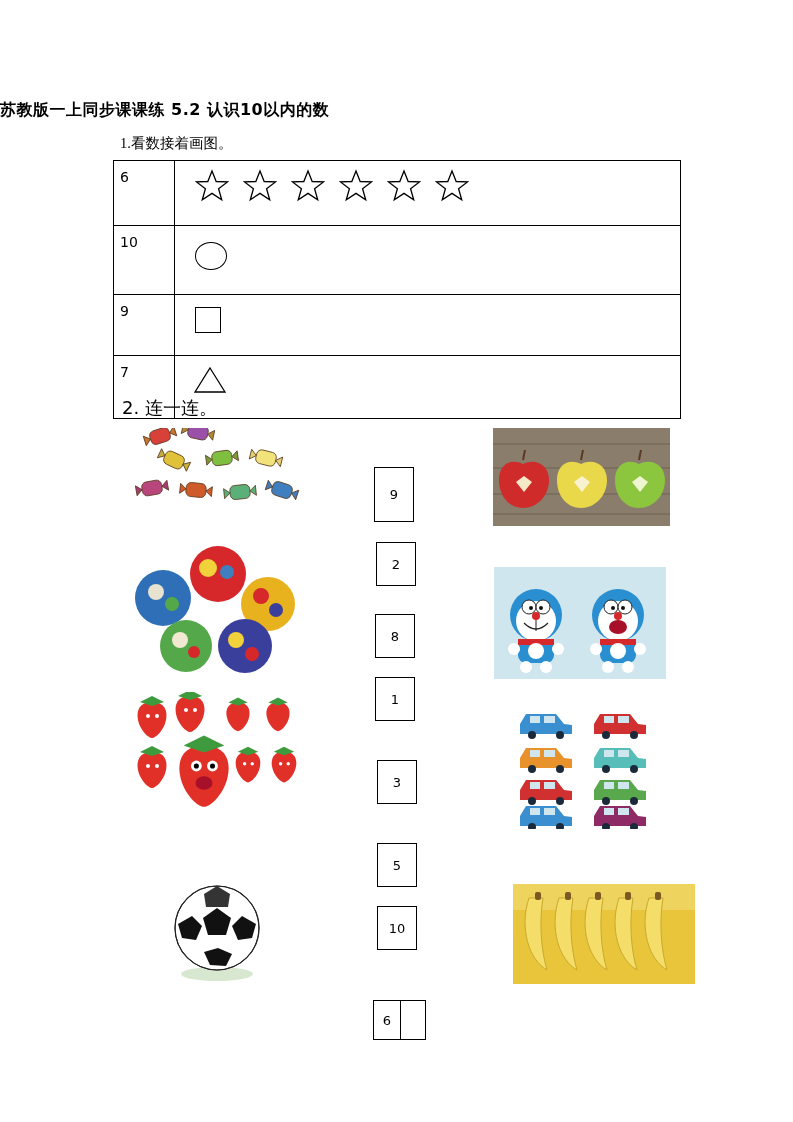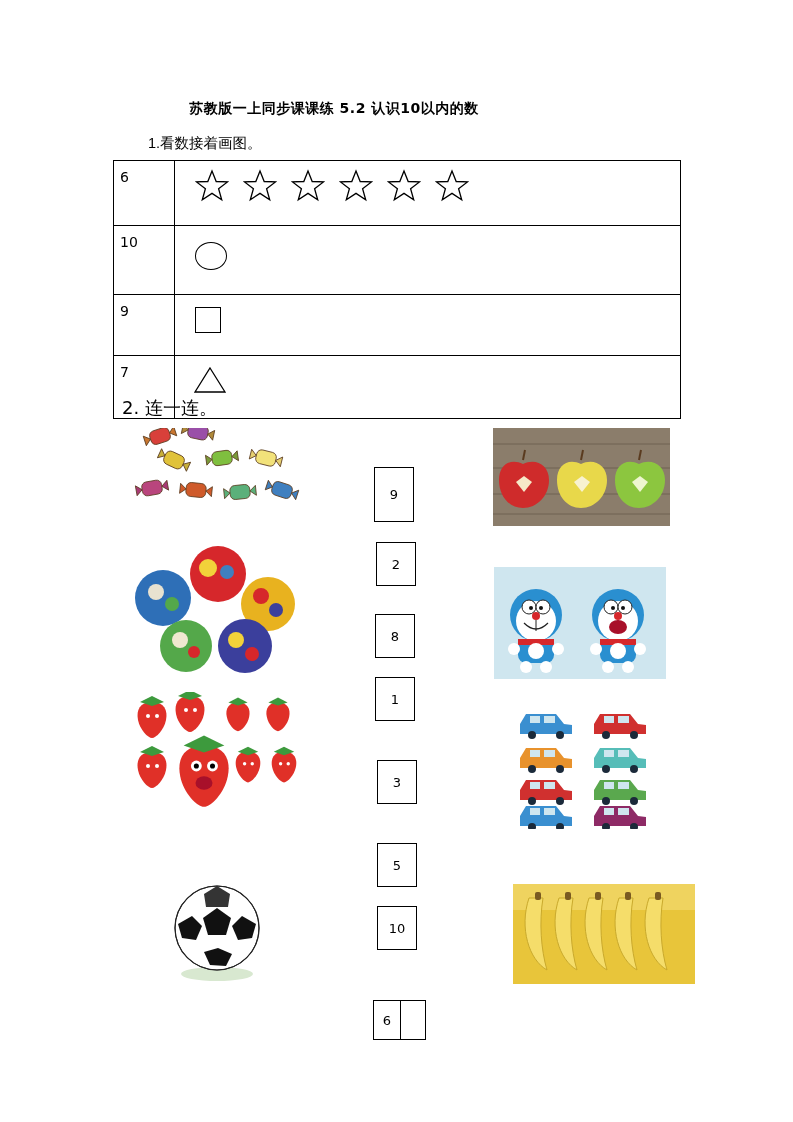--- a/index.html
+++ b/index.html
@@ -19,33 +19,31 @@
     position: relative;
     width: 793px;
     height: 1122px;
     box-sizing: border-box;
   }
   .title {
     position: absolute;
     top: 100px;
     left: 0;
     width: 668px;
-    text-align: center;
-    font-size: 14px;
+    font-size: 16px;
     font-weight: bold;
     font-family: "DejaVu Sans", sans-serif;
     letter-spacing: 0.5px;
   }
   .q1-label {
     position: absolute;
     top: 134px;
     left: 120px;
     font-size: 14.5px;
-    font-family: Liberation Sans, sans-serif;
-    margin-left: 28px;
+    font-family: Liberation Serif, serif;
   }
   
   .draw-table {
     position: absolute;
     top: 160px;
     left: 113px;
     width: 568px;
     border-collapse: collapse;
     table-layout: fixed;
   }

